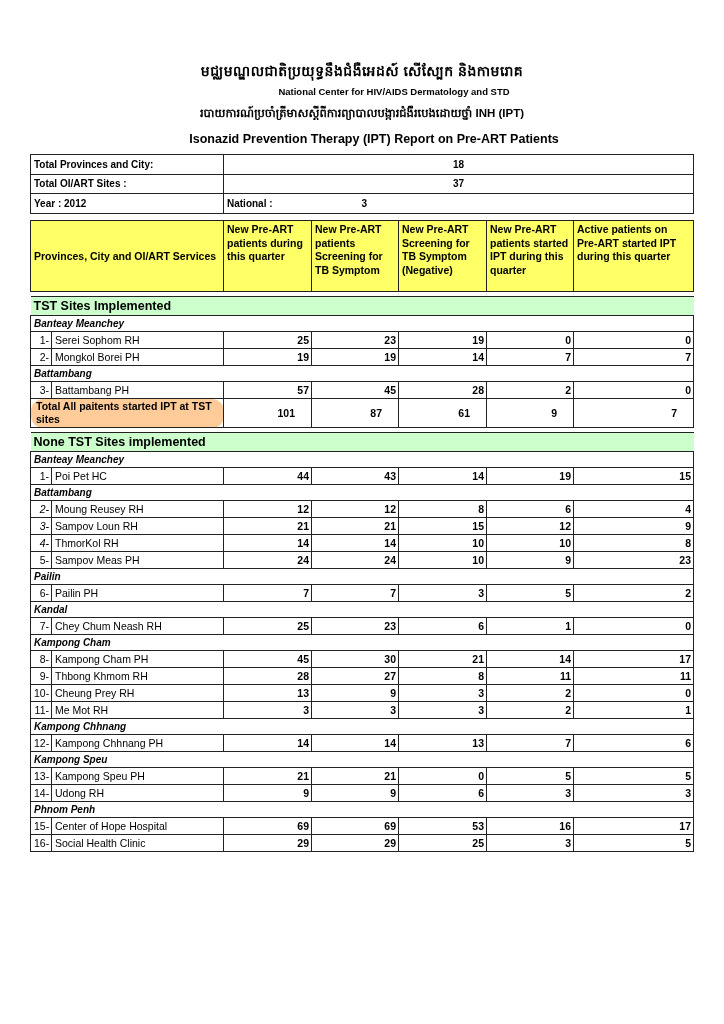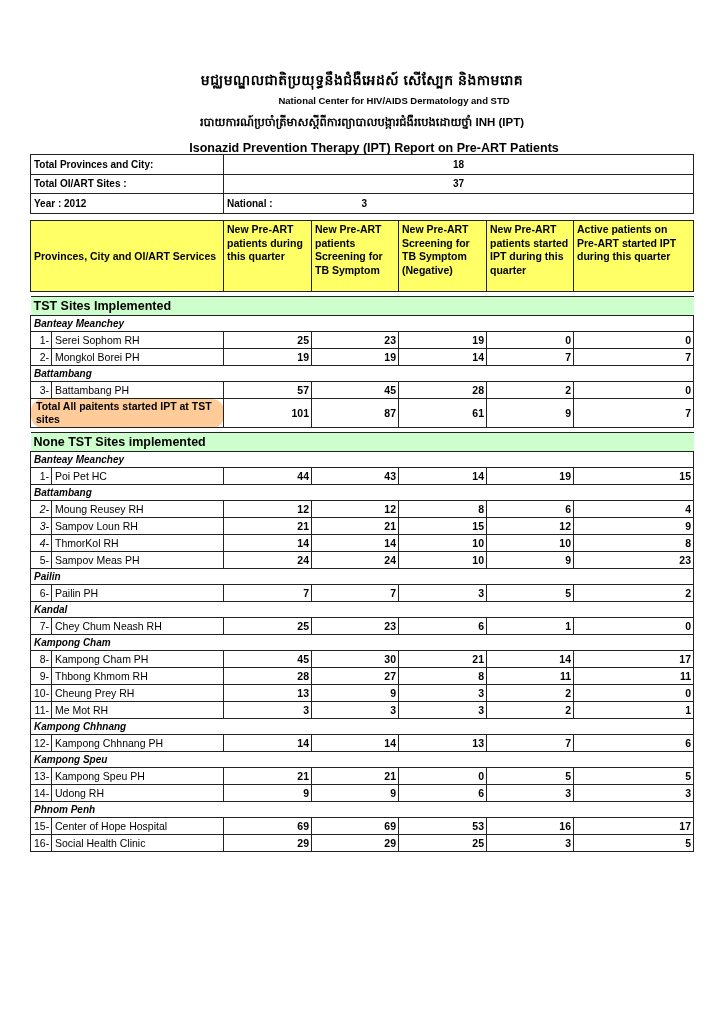--- a/index.html
+++ b/index.html
@@ -1,17 +1,17 @@
 <!DOCTYPE html>
 <html><head>
 <meta charset="utf-8">
 <style>
   html, body { margin: 0; padding: 0; background: #ffffff; }
   body { width: 724px; height: 1024px; position: relative; font-family: "Liberation Sans", sans-serif; color: #000; overflow: hidden; }
-  .hdr { position: absolute; left: 0; width: 724px; text-align: center; margin-top: 9px; }
+  .hdr { position: absolute; left: 0; width: 724px; text-align: center; }
   .kh1 { top: 62px; font-size: 14px; font-weight: bold; letter-spacing: 0.5px; }
   .en1 { top: 86px; font-size: 9.5px; font-weight: bold; padding-left: 32px; }
   .kh2 { top: 106px; font-size: 11.5px; font-weight: bold; }
   .en2 { top: 132px; font-size: 12.5px; font-weight: bold; padding-left: 12px; }
 
   table { border-collapse: collapse; position: absolute; left: 30px; table-layout: fixed; }
   td { border: 1.5px solid #222; padding: 0 3px; font-size: 10px; font-weight: bold; white-space: nowrap; overflow: hidden; }
   #summary { top: 154px; width: 663px; }
   #summary td { height: 18.5px; }
 
@@ -20,21 +20,21 @@
   .colhead td.first { vertical-align: middle; }
   .gap td { border: none; height: 4px; padding: 0; }
   .section td { background: #ccffcc; font-size: 12.5px; height: 18px; border-left: none; border-right: none; }
   .prov td { font-style: italic; height: 15px; font-size: 10px; }
   .site td { height: 16px; font-weight: normal; font-size: 10.5px; }
   .site td.num { text-align: right; padding-right: 2px; }
   .site td.val { text-align: right; font-weight: bold; padding-right: 2px; }
   .site td.num.it { font-style: italic; }
   .total td { height: 28px; font-size: 10.5px; }
   .total td.lbl { background: #ffcc99; white-space: normal; line-height: 13px; padding-left: 5px; border-radius: 12px; }
-  .total td.val { text-align: right; padding-right: 2px; }
+  .total td.val { text-align: right; padding-right: 16px; }
 </style>
 </head>
 <body>
 
 <div class="hdr kh1">មជ្ឈមណ្ឌលជាតិប្រយុទ្ធនឹងជំងឺអេដស៍ សើស្បែក និងកាមរោគ</div>
 <div class="hdr en1">National Center for HIV/AIDS Dermatology and STD</div>
 <div class="hdr kh2">របាយការណ៍ប្រចាំត្រីមាសស្តីពីការព្យាបាលបង្ការជំងឺរបេងដោយថ្នាំ INH (IPT)</div>
 <div class="hdr en2">Isonazid Prevention Therapy (IPT) Report on Pre-ART Patients</div>
 
 <table id="summary">

